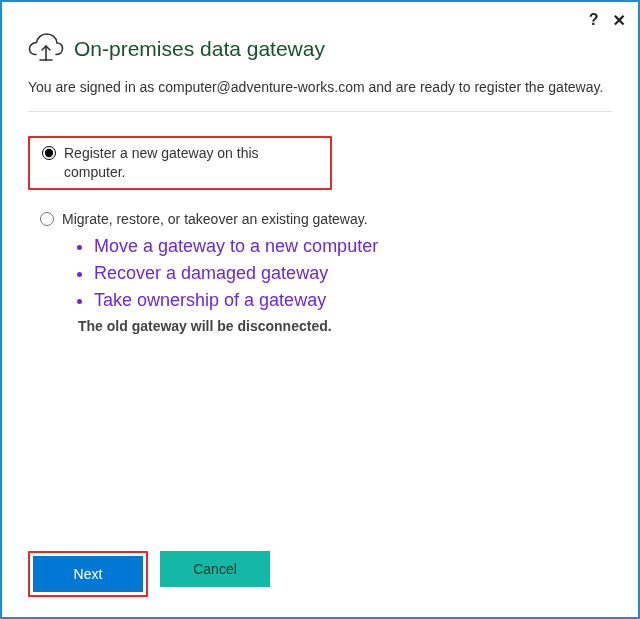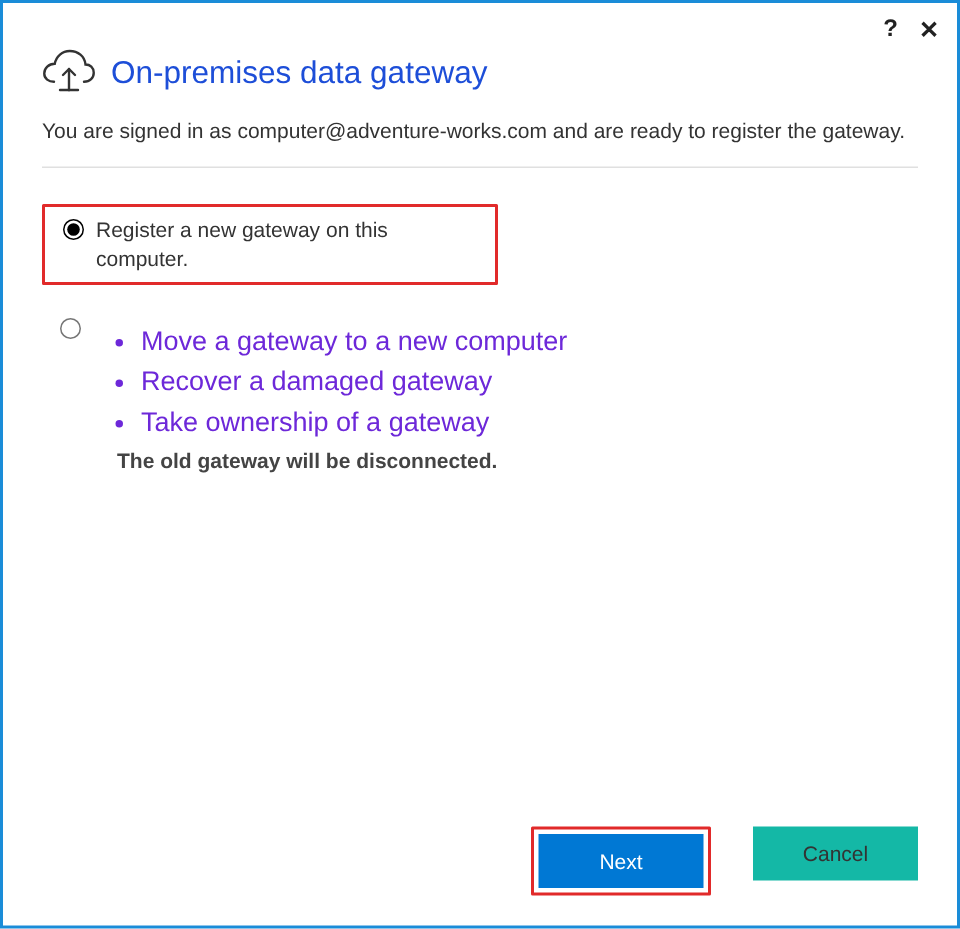--- a/index.html
+++ b/index.html
@@ -47,21 +47,21 @@
       align-items: center;
       gap: 10px;
       margin-top: -6px;
     }
     .cloud-icon {
       flex-shrink: 0;
     }
     .page-title {
       font-size: 21px;
       font-weight: 400;
-      color: #1d4ed8;
+      color: #14532d;
     }
     .subtitle {
       margin-top: 14px;
       font-size: 14px;
       color: #333;
     }
     .divider {
       border: none;
       border-top: 1px solid #e0e0e0;
       margin: 16px 0 24px 0;
@@ -101,22 +101,22 @@
       color: #444;
       font-weight: bold;
     }
     .highlight-red {
       border: 2px solid #e12a2a;
       border-radius: 1px;
     }
     .footer {
       margin-top: auto;
       display: flex;
-      justify-content: flex-end;
-      gap: 28px;
+      justify-content: flex-start;
+      gap: 12px;
       padding-top: 16px;
     }
     .btn {
       width: 110px;
       height: 36px;
       border: none;
       font-size: 14px;
       cursor: pointer;
       font-family: inherit;
     }
@@ -167,20 +167,21 @@
     <div class="radio-group">
 
       <label class="radio-row highlight-red" style="width:304px;">
         <input type="radio" name="gw" checked="" style="">
         <span class="radio-label">Register a new gateway on this computer.</span>
       </label>
 
       <label class="radio-row" style="margin-bottom:0;">
         <input type="radio" name="gw" style="">
         <span>
+          <span class="radio-label">Migrate, restore, or takeover an existing gateway.</span>
           <ul class="sub-bullets">
             <li>Move a gateway to a new computer</li>
             <li>Recover a damaged gateway</li>
             <li>Take ownership of a gateway</li>
           </ul>
           <div class="sub-note">The old gateway will be disconnected.</div>
         </span>
       </label>
 
     </div>

